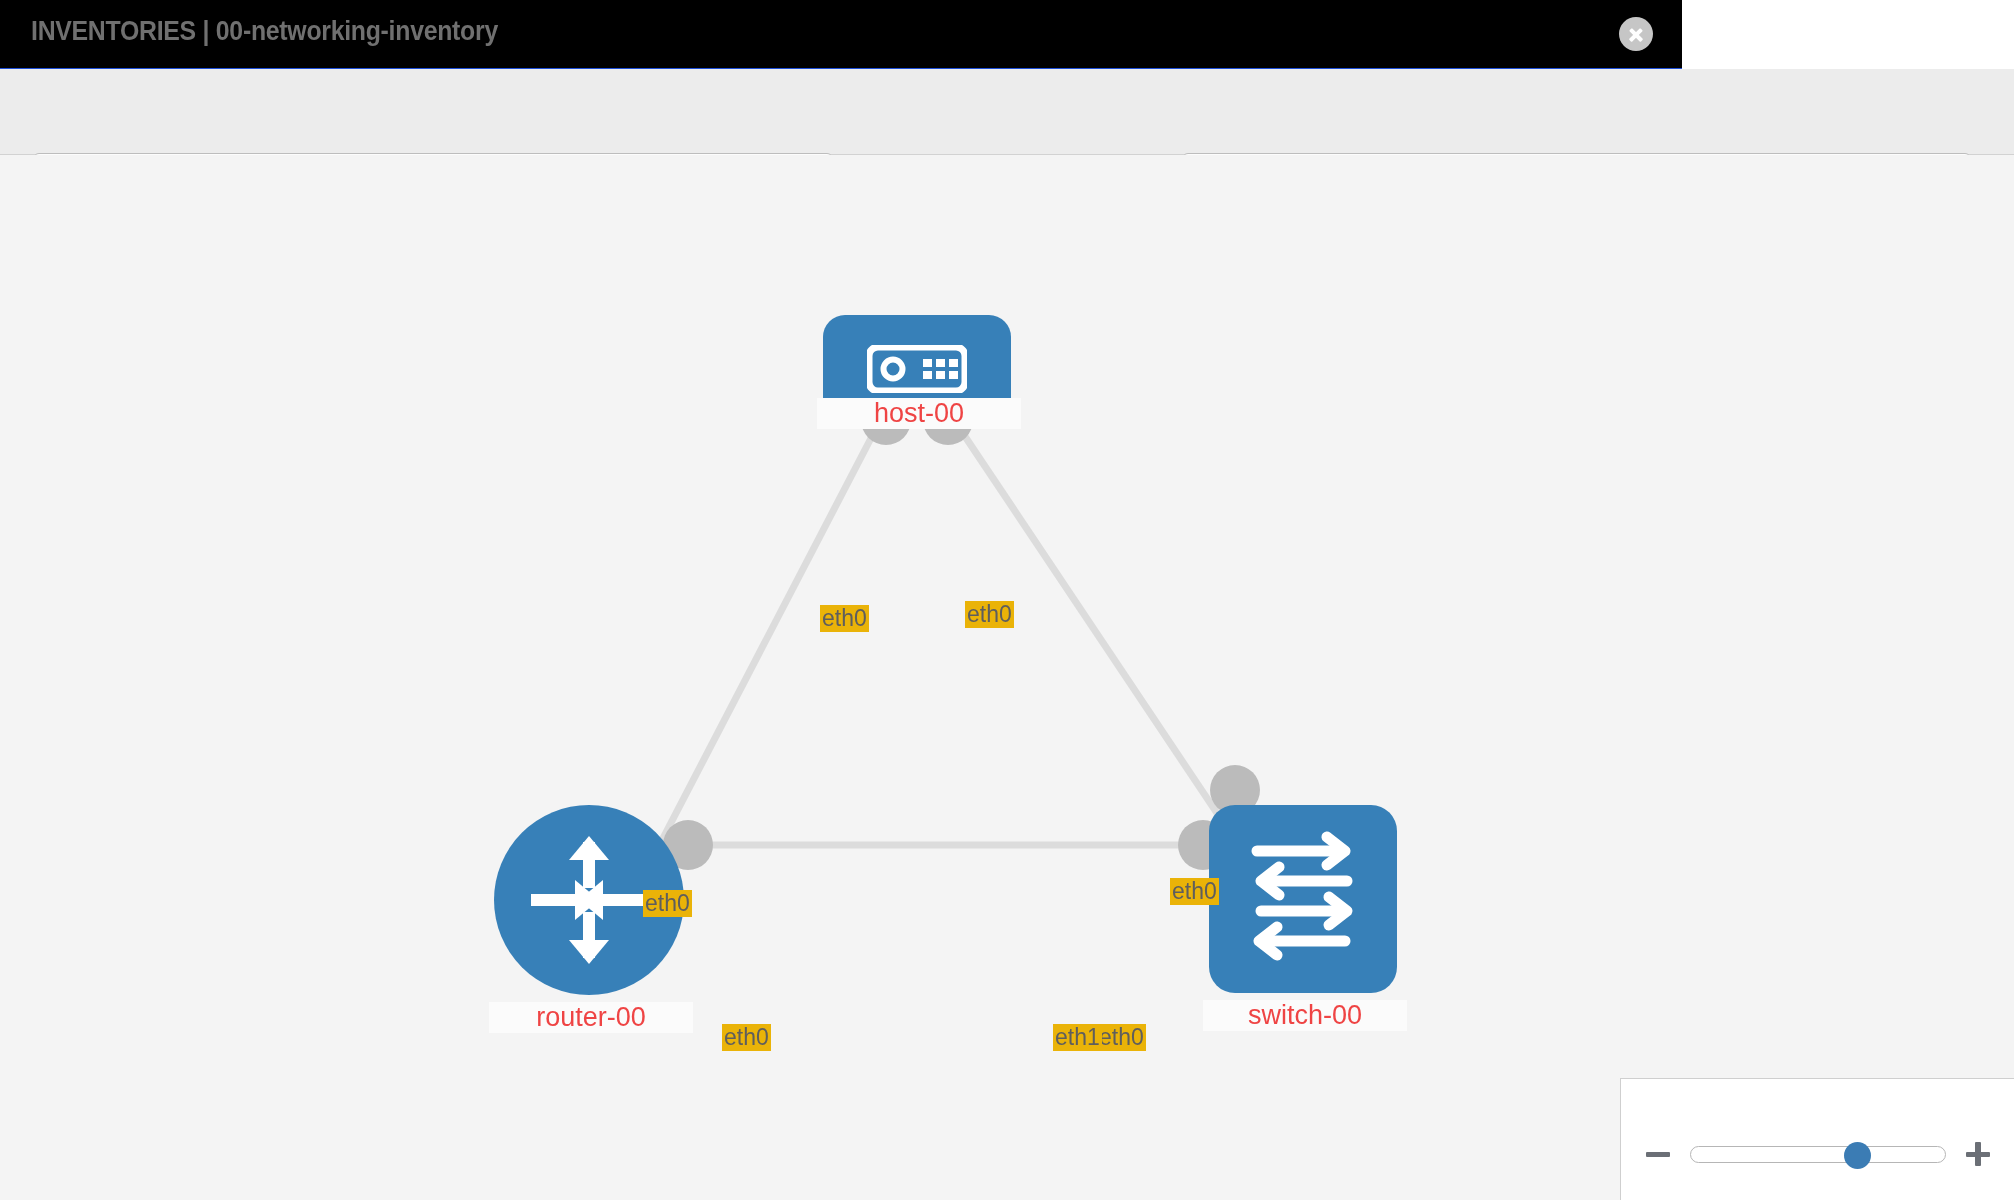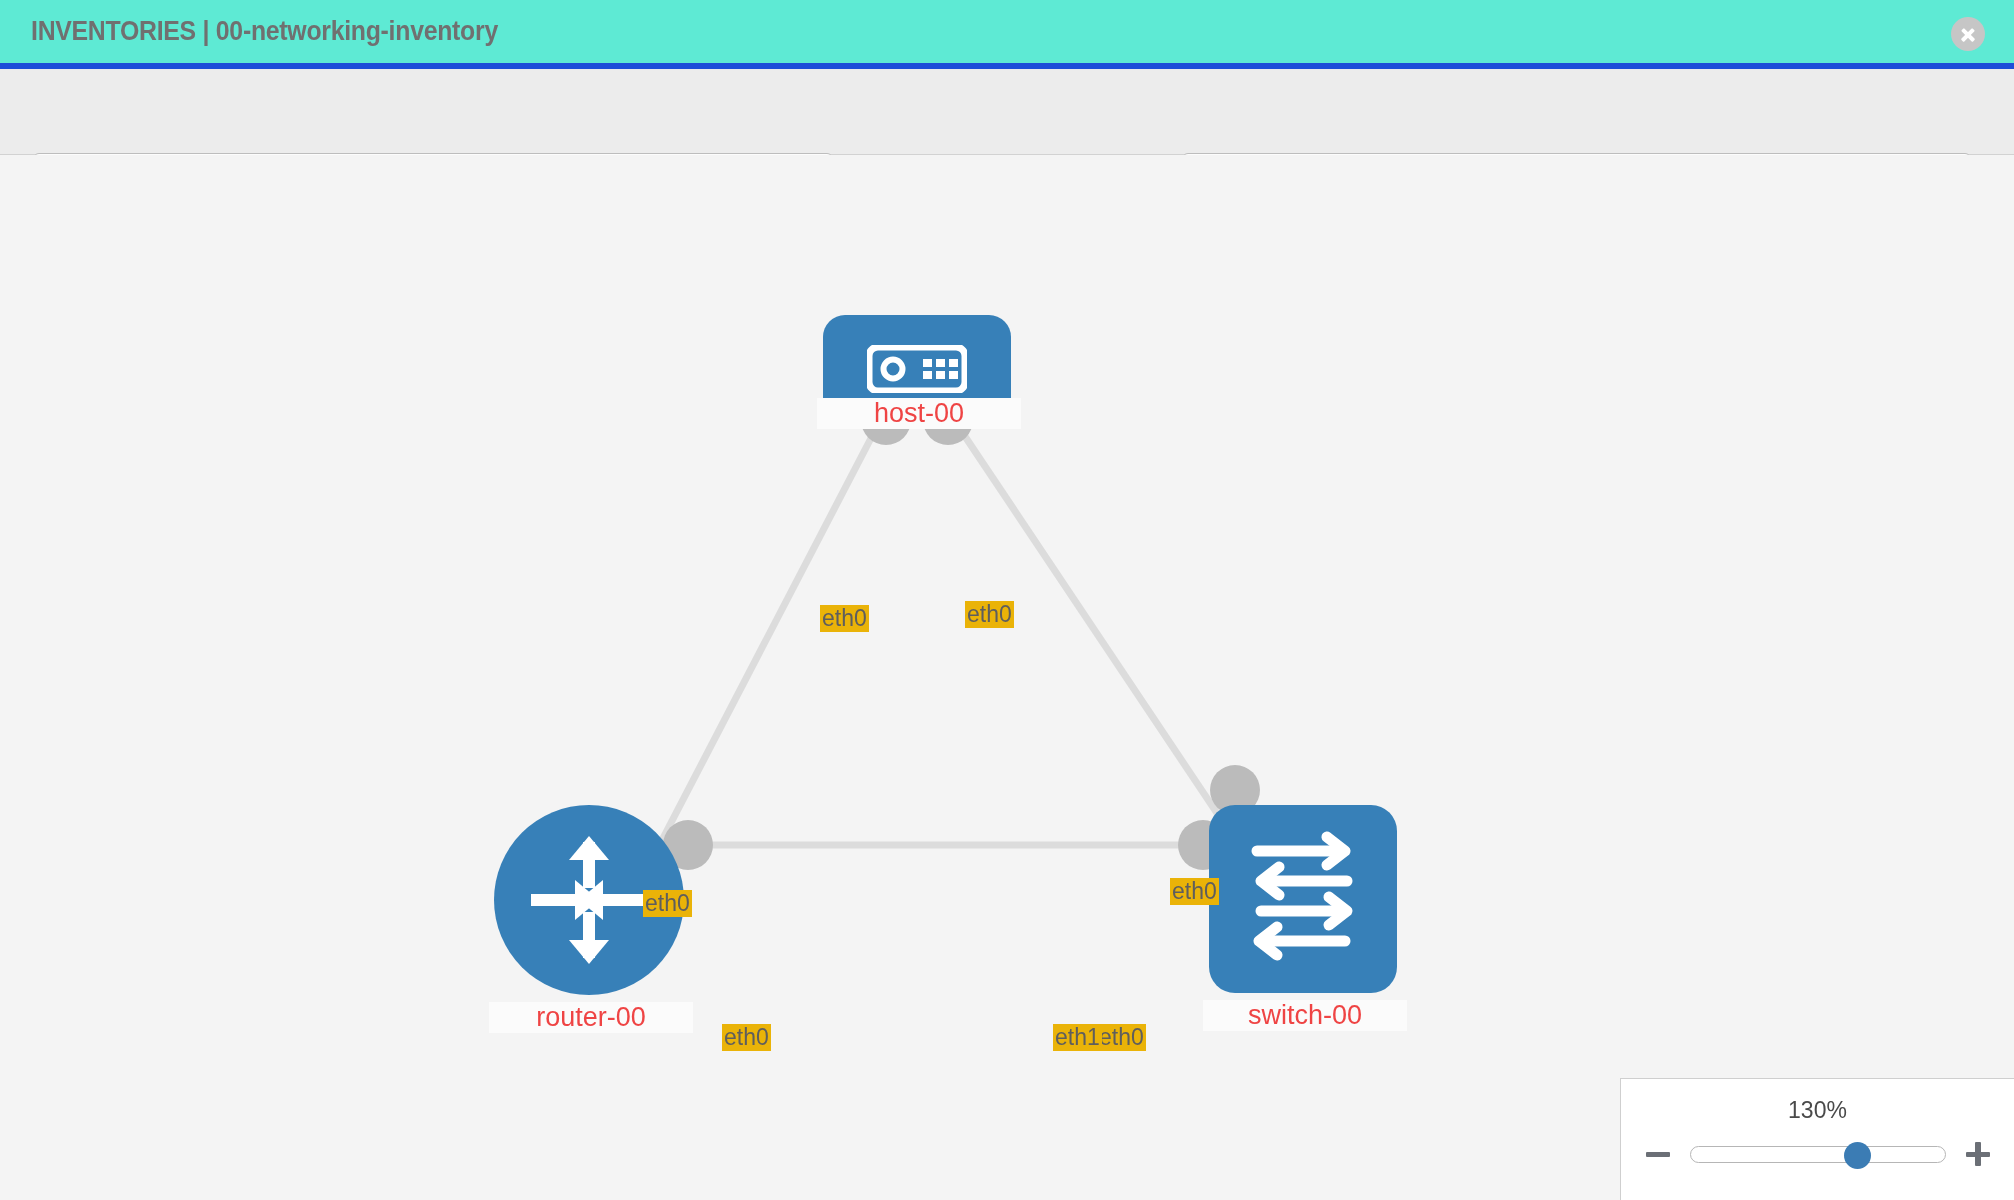--- a/index.html
+++ b/index.html
@@ -12,24 +12,24 @@
     height: 1200px;
     font-family: "Liberation Sans", sans-serif;
     overflow: hidden;
     position: relative;
   }
 
   
   .header {
     position: absolute;
     left: 0; top: 0;
-    width: 2014px;
+    width: 1682px;
     height: 69px;
-    background: #5eead4;
-    border-bottom: 6px solid #1d4ed8;
+    background: #000000;
+    border-bottom: 1px solid #1d4ed8;
     box-sizing: border-box;
   }
   .header-title {
     position: absolute;
     left: 31px;
     top: 16px;
     font-size: 27px;
     font-weight: bold;
     color: #707070;
     letter-spacing: -0.3px;
@@ -365,21 +365,20 @@
   <div class="edge-label" style="left:820px;top:450px">eth0</div>
   <div class="edge-label" style="left:965px;top:446px">eth0</div>
   <div class="edge-label" style="left:643px;top:735px">eth0</div>
   <div class="edge-label" style="left:1170px;top:723px">eth0</div>
   <div class="edge-label" style="left:722px;top:869px">eth0</div>
   <div class="edge-label" style="left:1097px;top:869px">eth0</div>
   <div class="edge-label" style="left:1053px;top:869px">eth1</div>
 </div>
 
 <div class="zoom-panel">
-  <div class="zoom-value">130%</div>
   <div class="zoom-row">
     <div class="zoom-minus"></div>
     <div class="zoom-track">
       <div class="zoom-handle" id="zoom-handle" style="left: 153px;"></div>
     </div>
     <div class="zoom-plus"></div>
   </div>
 </div>
 
 </body></html>

